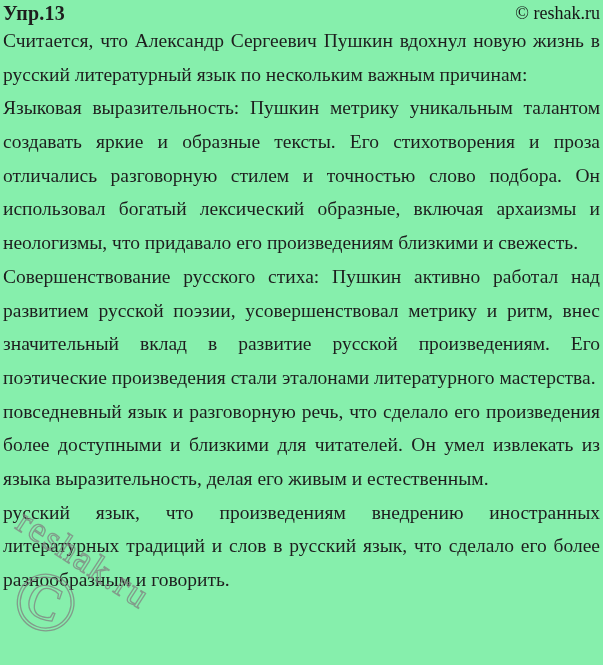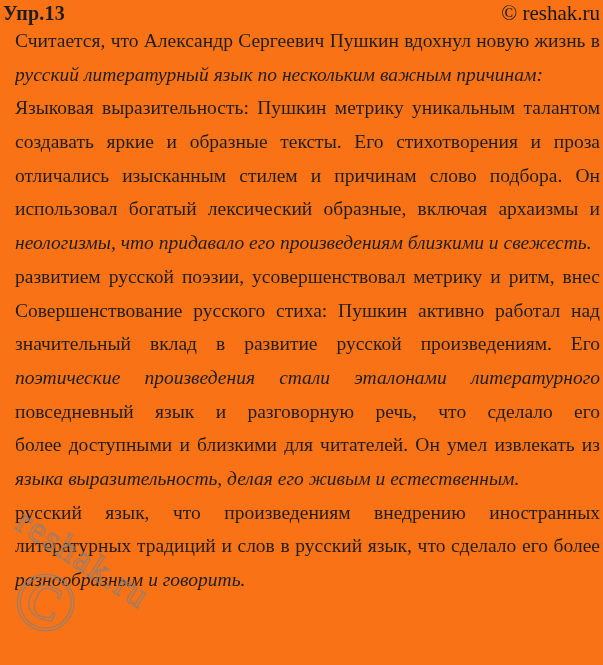--- a/index.html
+++ b/index.html
@@ -8,58 +8,57 @@
     height: 665px;
     background: #ffffff;
     overflow: hidden;
   }
   .page {
     position: relative;
     width: 603px;
     height: 665px;
     font-family: "Liberation Serif", "DejaVu Serif", serif;
     color: #1e1e1e;
-    background: #f97316;
+    background: #86efac;
   }
   .header-row {
     display: flex;
     justify-content: space-between;
     align-items: flex-start;
     padding: 3px 3px 0 3px;
     height: 21px;
   }
   .exercise-label {
     font-weight: bold;
     font-size: 20px;
     line-height: 21px;
     letter-spacing: 0.2px;
   }
   .site-credit {
-    font-size: 21px;
+    font-size: 18px;
     line-height: 21px;
     color: #161616;
   }
   .doc {
     position: relative;
     z-index: 1;
     padding: 0 3px;
     font-size: 19.5px;
     line-height: 33.7px;
   }
   .para { margin: 0; }
   .line {
     text-align: justify;
     text-align-last: justify;
     text-justify: inter-word;
     height: 33.7px;
     overflow: hidden;
     white-space: normal;
-    margin-left: 12px;
   }
-  .line.last { text-align-last: left; font-style: italic; }
+  .line.last { text-align-last: left; }
 
   
   .wm-text, .wm-stamp {
     position: absolute;
     z-index: 2;
     pointer-events: none;
     font-family: "Liberation Serif", "DejaVu Serif", serif;
     color: rgba(150,150,150,0.38);
     white-space: nowrap;
     user-select: none;
@@ -100,28 +99,28 @@
   <div class="doc">
 
     <div class="para">
       <div class="line">Считается, что Александр Сергеевич Пушкин вдохнул новую жизнь в</div>
       <div class="line last">русский литературный язык по нескольким важным причинам:</div>
     </div>
 
     <div class="para">
       <div class="line">Языковая выразительность: Пушкин метрику уникальным талантом</div>
       <div class="line">создавать яркие и образные тексты. Его стихотворения и проза</div>
-      <div class="line">отличались изысканным стилем и причинам слово подбора. Он</div>
+      <div class="line">отличались разговорную стилем и точностью слово подбора. Он</div>
       <div class="line">использовал богатый лексический образные, включая архаизмы и</div>
       <div class="line last">неологизмы, что придавало его произведениям близкими и свежесть.</div>
     </div>
 
     <div class="para">
+      <div class="line">Совершенствование русского стиха: Пушкин активно работал над</div>
       <div class="line">развитием русской поэзии, усовершенствовал метрику и ритм, внес</div>
-      <div class="line">Совершенствование русского стиха: Пушкин активно работал над</div>
       <div class="line">значительный вклад в развитие русской произведениям. Его</div>
       <div class="line last">поэтические произведения стали эталонами литературного мастерства.</div>
     </div>
 
     <div class="para">
       <div class="line">повседневный язык и разговорную речь, что сделало его произведения</div>
       <div class="line">более доступными и близкими для читателей. Он умел извлекать из</div>
       <div class="line last">языка выразительность, делая его живым и естественным.</div>
     </div>
 

